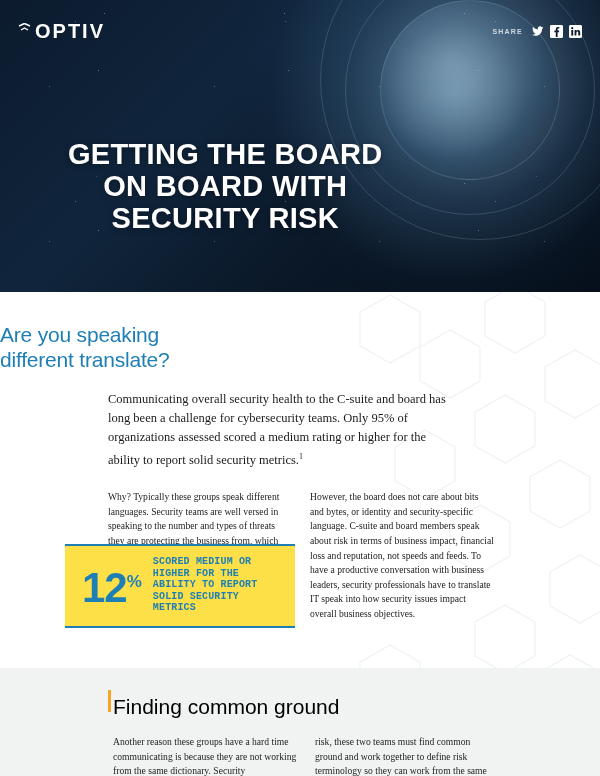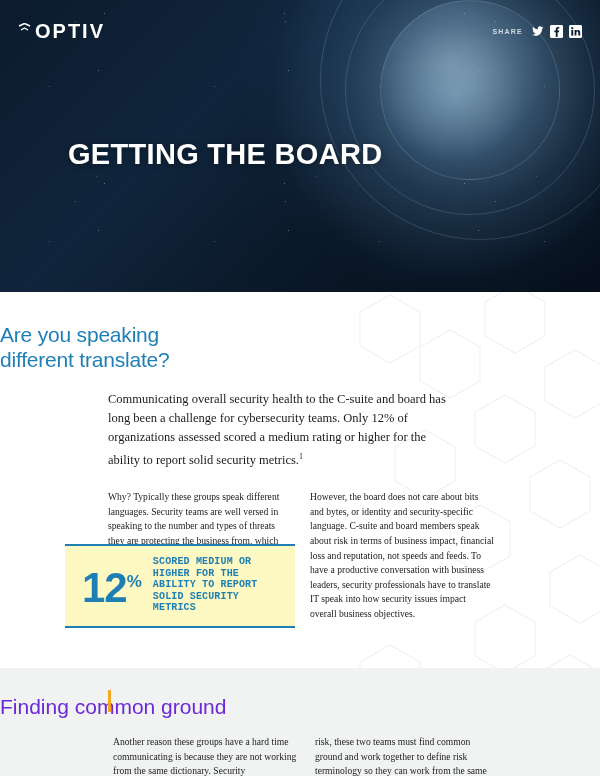--- a/index.html
+++ b/index.html
@@ -140,41 +140,42 @@
 
   
   .stat {
     position: absolute;
     left: 65px; top: 252px;
     width: 230px;
     border-top: 2px solid #1e7fb5;
     border-bottom: 2px solid #1e7fb5;
     padding: 10px 0 12px 0;
     display: flex; align-items: center;
-    background: #fef9c3;
+    background: #fde047;
   }
   .stat-num {
     color: #1e7fb5; font-size: 42px; font-weight: 700; line-height: 40px;
     letter-spacing: -1px; padding-left: 17px;
   }
   .stat-pct { font-size: 17px; vertical-align: super; font-weight: 700; }
   .stat-txt {
     color: #1e7fb5; font-size: 10px; font-weight: 700; line-height: 11.5px;
     letter-spacing: 0.15px; margin-left: 12px; width: 120px;
     text-transform: uppercase;
     font-family: Liberation Mono, monospace;
   }
 
   .section2 {
     position: absolute; left: 0; right: 0; top: 376px; bottom: 0;
     background: #f1f2f2;
     padding-top: 26px;
   }
   h2.sect2 {
-    color: #6d28d9; font-weight: 400; font-size: 21px; line-height: 25px;
+    color: #000000; font-weight: 400; font-size: 21px; line-height: 25px;
+    margin-left: 113px;
   }
   .accent2 {
     position: absolute; left: 108px; top: 22px; width: 3px; height: 22px;
     background: #f5a623;
   }
   .cols2 {
     display: flex; margin: 16px 0 0 113px; width: 386px; gap: 18px;
   }
   .col2 {
     width: 184px; font-family: "Liberation Serif", serif;
@@ -221,20 +222,22 @@
               <rect x="2.3" y="5" width="1.9" height="5.6" fill="#0d1c2e"></rect>
               <circle cx="3.25" cy="3.2" r="1.1" fill="#0d1c2e"></circle>
               <path fill="#0d1c2e" d="M5.6 5h1.8v.8c.3-.5.9-.9 1.8-.9 1.4 0 2 .9 2 2.5v3.2H9.3V7.8c0-.8-.3-1.2-.9-1.2s-1 .4-1 1.2v2.8H5.6z"></path>
             </svg>
         </span>
       </div>
     </div>
 
     <div class="hero-title">
       <div>GETTING THE BOARD</div>
+      <div>ON BOARD WITH</div>
+      <div>SECURITY RISK</div>
     </div>
   </div>
 
   <div class="body-wrap">
 
     <svg class="hexbg" viewBox="0 0 340 520">
       <g fill="none" stroke="#dfe6ec" stroke-width="1.2">
         <path d="M60 40 l30 -17 l30 17 v34 l-30 17 l-30 -17z"></path>
         <path d="M120 75 l30 -17 l30 17 v34 l-30 17 l-30 -17z"></path>
         <path d="M185 30 l30 -17 l30 17 v34 l-30 17 l-30 -17z"></path>
@@ -250,21 +253,21 @@
         <path d="M60 390 l30 -17 l30 17 v34 l-30 17 l-30 -17z"></path>
       </g>
     </svg>
 
     <div class="section1">
       <h2 class="sect">
         <span>Are you speaking</span><br>
         <span>different translate?</span>
       </h2>
 
-      <p class="lead"><span>Communicating overall security health to the C-suite and board has long been a challenge for cybersecurity teams. Only 12% of organizations assessed scored a medium rating or higher for the ability to report solid security metrics.</span><sup>1</sup></p>
+      <p class="lead"><span>Communicating overall security health to the C-suite and board has long been a challenge for cybersecurity teams. Only 95% of organizations assessed scored a medium rating or higher for the ability to report solid security metrics.</span><sup>1</sup></p>
 
       <div class="cols">
         <div class="col">
           <p>Why? Typically these groups speak different languages. Security teams are well versed in speaking to the number and types of threats they are protecting the business from, which compliance regulations they have met or are</p>
         </div>
         <div class="col">
           <p>However, the board does not care about bits and bytes, or identity and security-specific language. C-suite and board members speak about risk in terms of business impact, financial loss and reputation, not speeds and feeds. To have a productive conversation with business leaders, security professionals have to translate IT speak into how security issues impact overall business objectives.</p>
         </div>
       </div>
 

